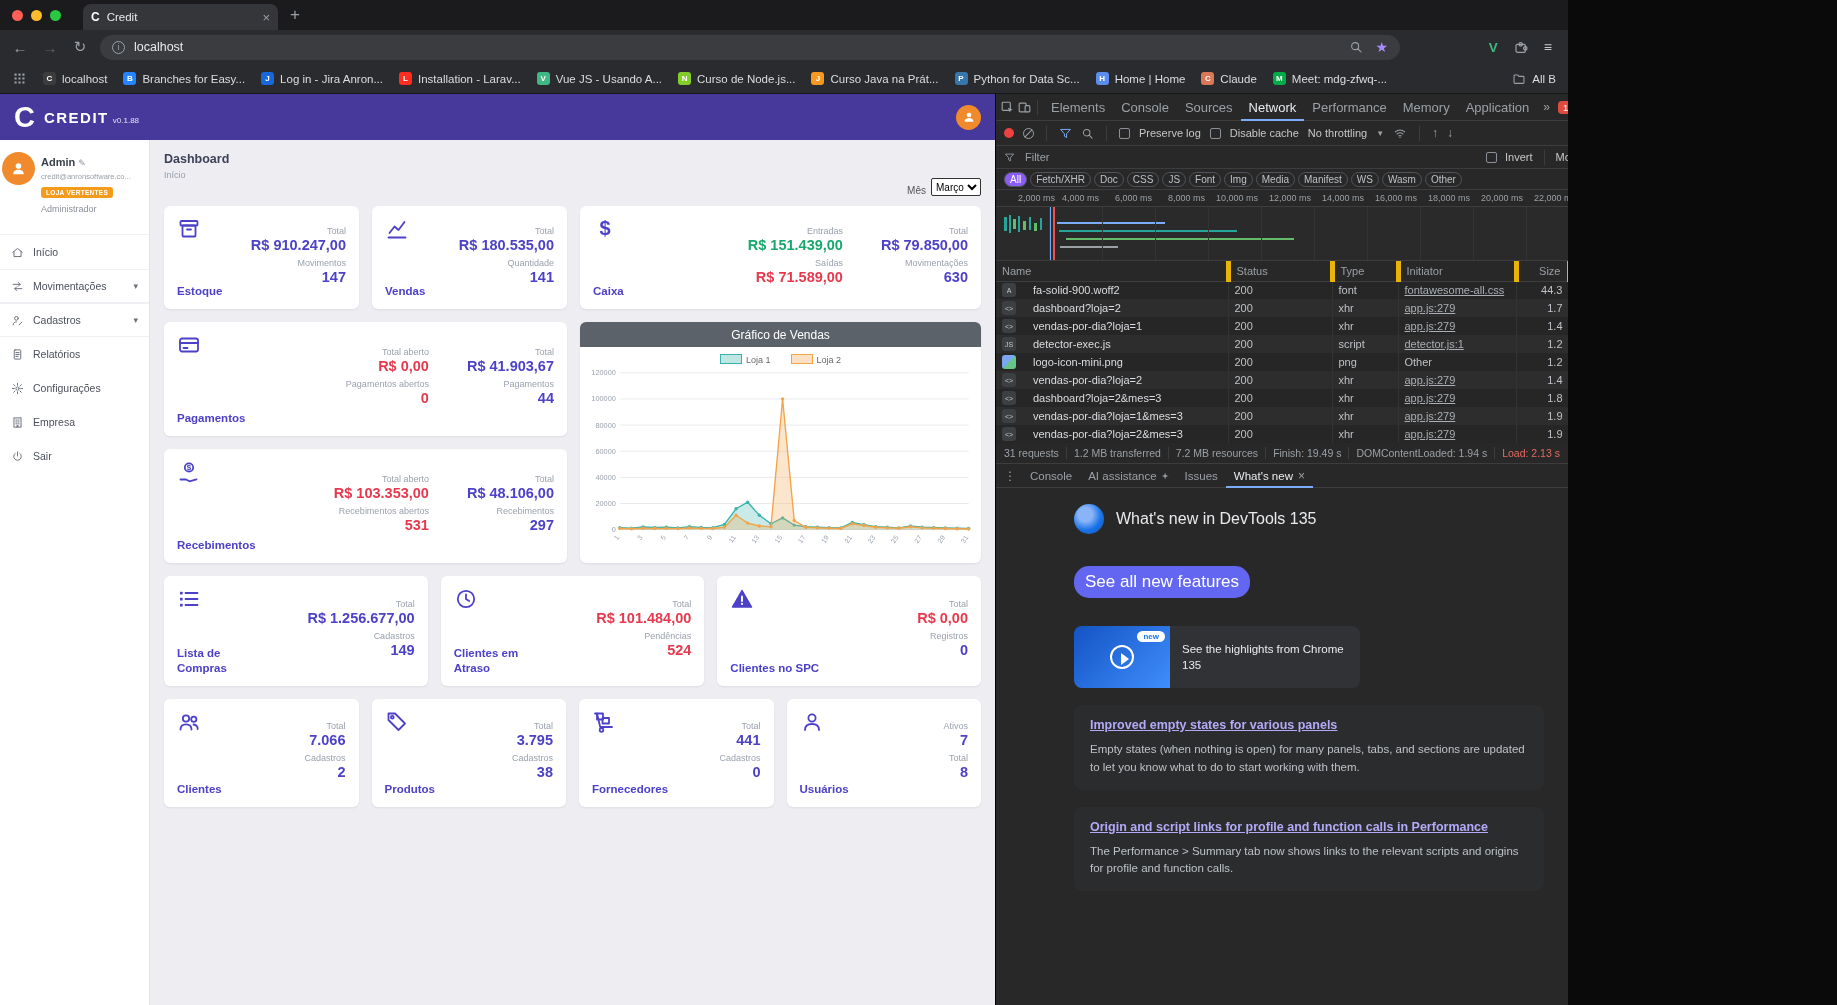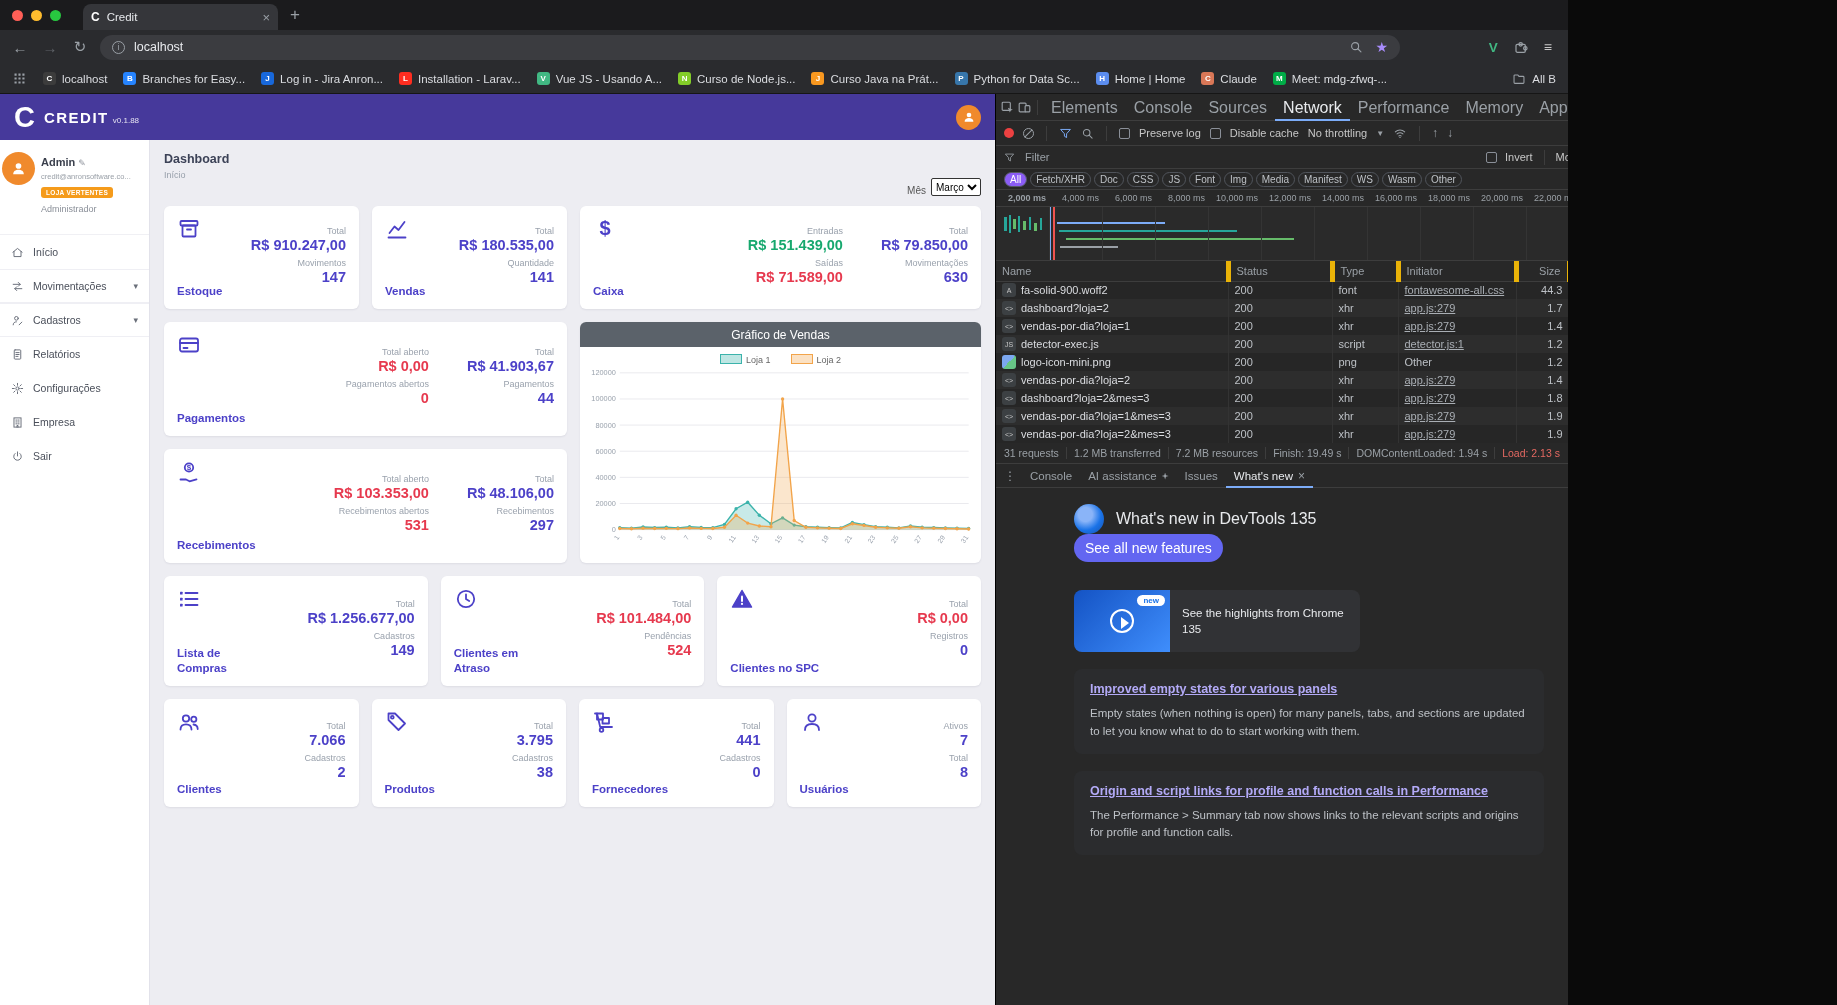--- a/index.html
+++ b/index.html
@@ -80,21 +80,21 @@
   .chartcard{background:#fff;border-radius:6px;box-shadow:0 1px 2px rgba(30,30,60,.08);overflow:hidden;height:241px;display:flex;flex-direction:column}
   .chart-head{height:25px;background:#5b626a;color:#fff;font-size:12px;display:flex;align-items:center;justify-content:center;flex:none}
   .legend{display:flex;justify-content:center;gap:20px;margin-top:7px;font-size:9px;color:#666;align-items:center}
   .sw{display:inline-block;width:22px;height:10px;border:1px solid;margin-right:4px;vertical-align:-1px}
 
   
   .devtools{width:573px;background:#282828;border-left:1px solid #000;display:flex;flex-direction:column;color:#c7c7c7;font-size:11px}
   .dt-tabs{height:27px;display:flex;align-items:center;border-bottom:1px solid #3d3d3d;flex:none;padding:0 4px;gap:2px}
   .dtic{width:24px;height:22px;display:flex;align-items:center;justify-content:center;color:#9aa0a6}
   .vsep{width:1px;height:15px;background:#3d3d3d;margin:0 3px;flex:none}
-  .dtab{padding:0 8px;height:27px;display:flex;align-items:center;color:#9aa0a6;font-size:16px;white-space:nowrap}
+  .dtab{padding:0 8px;height:27px;display:flex;align-items:center;color:#9aa0a6;font-size:13px;white-space:nowrap}
   .dtab.active{color:#e8eaed;box-shadow:inset 0 -2px 0 #7cacf8}
   .moretabs{color:#9aa0a6;padding:0 4px;font-size:12px}
   .errbadge{background:#e04a3f;color:#fff;border-radius:4px;font-size:9.5px;padding:1px 5px;margin-left:2px}
   .dt-right{margin-left:auto;display:flex;align-items:center;gap:8px;padding-right:4px}
   .dt-netbar{height:25px;display:flex;align-items:center;gap:9px;padding:0 8px;border-bottom:1px solid #3d3d3d;flex:none;white-space:nowrap}
   .rec{width:10px;height:10px;border-radius:50%;background:#ec4141;flex:none}
   .clearic{width:11px;height:11px;border:1.4px solid #9aa0a6;border-radius:50%;position:relative;flex:none}
   .clearic::after{content:"";position:absolute;left:-1px;top:4px;width:11px;height:1.4px;background:#9aa0a6;transform:rotate(-45deg)}
   .cb{appearance:none;width:11px;height:11px;border:1px solid #8a8f98;border-radius:2px;background:transparent;margin:0;flex:none}
   .cblab{font-size:11px;color:#c7c7c7}
@@ -111,39 +111,39 @@
   .rtick{position:absolute;top:3px;transform:translateX(-100%);font-size:9px;color:#9aa0a6;padding-right:3px;white-space:nowrap}
   .dt-overview{height:54px;position:relative;border-bottom:1px solid #3d3d3d;flex:none;overflow:hidden;background:#2a2a2a}
   .gline{position:absolute;top:0;bottom:0;width:1px;background:#343434}
   .ovmark{position:absolute}
   .dt-table{width:573px;border-collapse:collapse;table-layout:fixed;flex:none}
   .dt-table th{height:20px;font-weight:normal;text-align:left;color:#9aa0a6;font-size:11px;padding:0 6px;border-right:5px solid #eab308;border-bottom:1px solid #3d3d3d;background:#282828}
   .dt-table th.r,.dt-table td.r{text-align:right}
   .dt-table td{height:18px;padding:0 6px;font-size:11px;color:#bdc1c6;border-right:1px solid #333;white-space:nowrap;overflow:hidden}
   .dt-table tr.nrow:nth-child(odd){background:#262626}
   .dt-table tr.nrow:nth-child(even){background:#2d2d2d}
-  .ncell{display:flex;align-items:center;gap:5px;color:#dadce0}
+  .ncell{display:flex;align-items:center;gap:17px;color:#dadce0}
   .rico{width:14px;height:14px;border-radius:3px;background:#3c4043;color:#c7c7c7;font-size:7px;display:inline-flex;align-items:center;justify-content:center;flex:none}
   .rico.img{background:linear-gradient(135deg,#7ba7f0 0 50%,#67c587 50% 100%)}
   .lnk{text-decoration:underline;color:#a9aeb4;cursor:pointer}
   .dt-summary{height:21px;display:flex;align-items:center;gap:7px;padding:0 8px;border-bottom:1px solid #3d3d3d;color:#9aa0a6;font-size:10.5px;white-space:nowrap;overflow:hidden;flex:none}
   .dt-summary *{flex-shrink:0}
   .ssep{width:1px;height:12px;background:#3d3d3d}
   .sumred{color:#e46962}
   .dt-drawertabs{height:24px;display:flex;align-items:center;border-bottom:1px solid #3d3d3d;gap:2px;padding:0 4px;flex:none}
   .ddtab{padding:0 8px;height:24px;display:flex;align-items:center;gap:5px;color:#9aa0a6;font-size:11.5px}
   .ddtab.active{color:#e8eaed;box-shadow:inset 0 -2px 0 #7cacf8}
   .ddclose{color:#9aa0a6;font-size:12px}
   .spark{width:7px;height:7px;background:#9aa0a6;clip-path:polygon(50% 0,62% 38%,100% 50%,62% 62%,50% 100%,38% 62%,0 50%,38% 38%)}
   .kebab{color:#9aa0a6;font-size:12px;padding:0 4px}
   .whatsnew{flex:1;background:#282828;overflow:hidden;padding:16px 0 0 78px}
   .wn-head{display:flex;align-items:center;gap:12px}
   .wn-logo{width:30px;height:30px;border-radius:50%;background:radial-gradient(circle at 38% 35%,#8ab4f8 0 26%,#1a73e8 58%,#174ea6 100%);flex:none}
   .wn-title{font-size:16px;color:#e8eaed}
-  .wn-btn{display:inline-block;margin-top:0;background:#6366f1;color:#fff;font-size:14px;padding:6px 11px;border-radius:15px;border:none;font-family:"Liberation Sans",sans-serif}
+  .wn-btn{display:inline-block;margin-top:32px;background:#6366f1;color:#fff;font-size:17px;padding:6px 11px;border-radius:15px;border:none;font-family:"Liberation Sans",sans-serif}
   .wn-highlight{margin-top:28px;width:286px;background:#313235;border-radius:8px;display:flex;align-items:center;overflow:hidden}
   .wn-thumb{width:96px;height:62px;background:linear-gradient(135deg,#1453c4,#3f8efc);position:relative;flex:none}
   .playc{position:absolute;left:50%;top:50%;transform:translate(-50%,-50%);width:24px;height:24px;border:2px solid #fff;border-radius:50%}
   .playc::after{content:"";position:absolute;left:9px;top:6px;border-left:8px solid #fff;border-top:6px solid transparent;border-bottom:6px solid transparent}
   .newpill{position:absolute;top:5px;right:5px;background:#fff;color:#1a73e8;font-size:8px;font-weight:bold;padding:1px 6px;border-radius:7px}
   .wn-htext{padding:0 12px;font-size:11.5px;color:#e8eaed;line-height:1.4}
   .wn-card{margin-top:17px;width:470px;background:#2b2c2e;border-radius:8px;padding:13px 16px}
   .wn-link{font-size:12.5px;font-weight:bold;color:#b3aaf7;text-decoration:underline;cursor:pointer}
   .wn-body{margin-top:9px;font-size:11.5px;color:#bdc1c6;line-height:1.55}
 </style>
@@ -902,21 +902,21 @@
             <span class="chip">Font</span>
             <span class="chip">Img</span>
             <span class="chip">Media</span>
             <span class="chip">Manifest</span>
             <span class="chip">WS</span>
             <span class="chip">Wasm</span>
             <span class="chip">Other</span>
           </div>
 
         <div class="dt-ruler" id="ruler">
-            <span class="rtick" style="left: 53px; font-weight: bold;">2,000 ms</span>
+            <span class="rtick" style="left: 62px;">2,000 ms</span>
             <span class="rtick" style="left: 106px;">4,000 ms</span>
             <span class="rtick" style="left: 159px;">6,000 ms</span>
             <span class="rtick" style="left: 212px;">8,000 ms</span>
             <span class="rtick" style="left: 265px;">10,000 ms</span>
             <span class="rtick" style="left: 318px;">12,000 ms</span>
             <span class="rtick" style="left: 371px;">14,000 ms</span>
             <span class="rtick" style="left: 424px;">16,000 ms</span>
             <span class="rtick" style="left: 477px;">18,000 ms</span>
             <span class="rtick" style="left: 530px;">20,000 ms</span>
             <span class="rtick" style="left: 583px;">22,000 ms</span>

